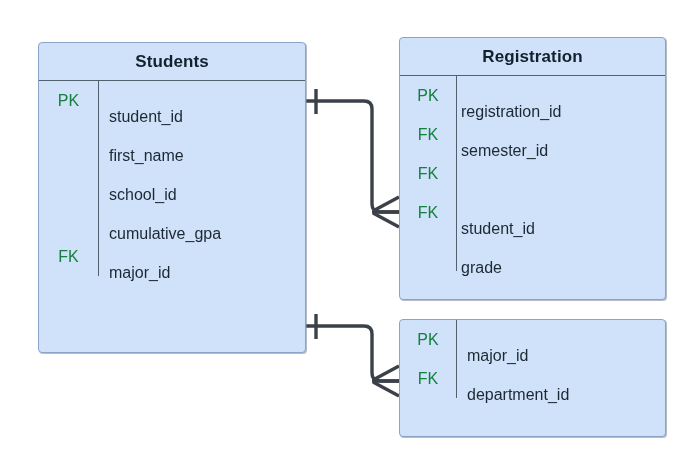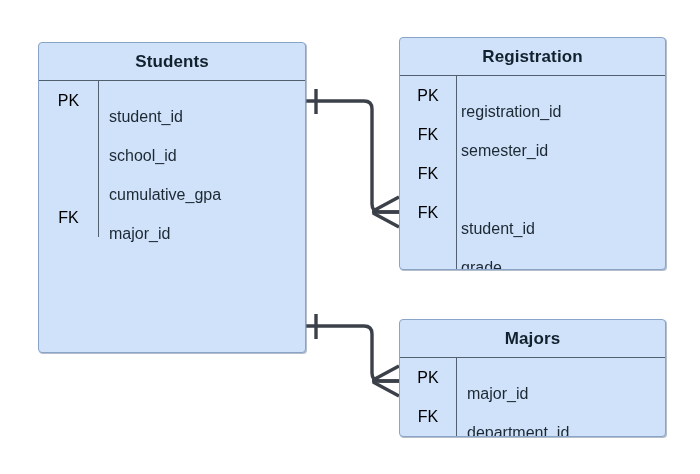--- a/index.html
+++ b/index.html
@@ -78,21 +78,21 @@
     display: flex;
     align-items: center;
     height: 39px;
     box-sizing: border-box;
   }
 
   .attr-key {
     flex: 0 0 auto;
     text-align: center;
     font-size: 16px;
-    color: #000000;
+    color: #15803d;
     box-sizing: border-box;
   }
 
   .attr-name {
     flex: 1 1 auto;
     font-size: 16px;
     color: #1c2833;
     box-sizing: border-box;
     white-space: nowrap;
     overflow: hidden;
@@ -108,21 +108,21 @@
   }
   #entity-students .attr-list::before { left: 59px; }
   #entity-students .attr-key  { width: 59px; }
   #entity-students .attr-name { padding-left: 11px; }
 
   
   #entity-registration {
     left: 399px;
     top: 33px;
     width: 267px;
-    height: 233px;
+    height: 263px;
   }
   #entity-registration .attr-list::before { left: 56px; }
   #entity-registration .attr-key  { width: 56px; }
   #entity-registration .attr-name { padding-left: 5px; }
 
   
   #entity-majors {
     left: 399px;
     top: 315px;
     width: 267px;
@@ -167,20 +167,24 @@
   <div class="entity" id="entity-students">
     <div class="entity-title">Students</div>
     <div class="attr-list">
 
       <div class="attr-row">
         <span class="attr-key">PK</span>
         <span class="attr-name">student_id</span>
       </div>
       <div class="attr-row">
         <span class="attr-key"></span>
+        <span class="attr-name">first_name</span>
+      </div>
+      <div class="attr-row">
+        <span class="attr-key"></span>
         <span class="attr-name">school_id</span>
       </div>
       <div class="attr-row">
         <span class="attr-key"></span>
         <span class="attr-name">cumulative_gpa</span>
       </div>
       <div class="attr-row">
         <span class="attr-key">FK</span>
         <span class="attr-name">major_id</span>
       </div>
@@ -209,21 +213,20 @@
       </div>
       <div class="attr-row">
         <span class="attr-key"></span>
         <span class="attr-name">grade</span>
       </div>
 
     </div>
   </div>
 
   <div class="entity" id="entity-majors">
-    <div class="entity-title">Majors</div>
     <div class="attr-list">
 
       <div class="attr-row">
         <span class="attr-key">PK</span>
         <span class="attr-name">major_id</span>
       </div>
       <div class="attr-row">
         <span class="attr-key">FK</span>
         <span class="attr-name">department_id</span>
       </div>

